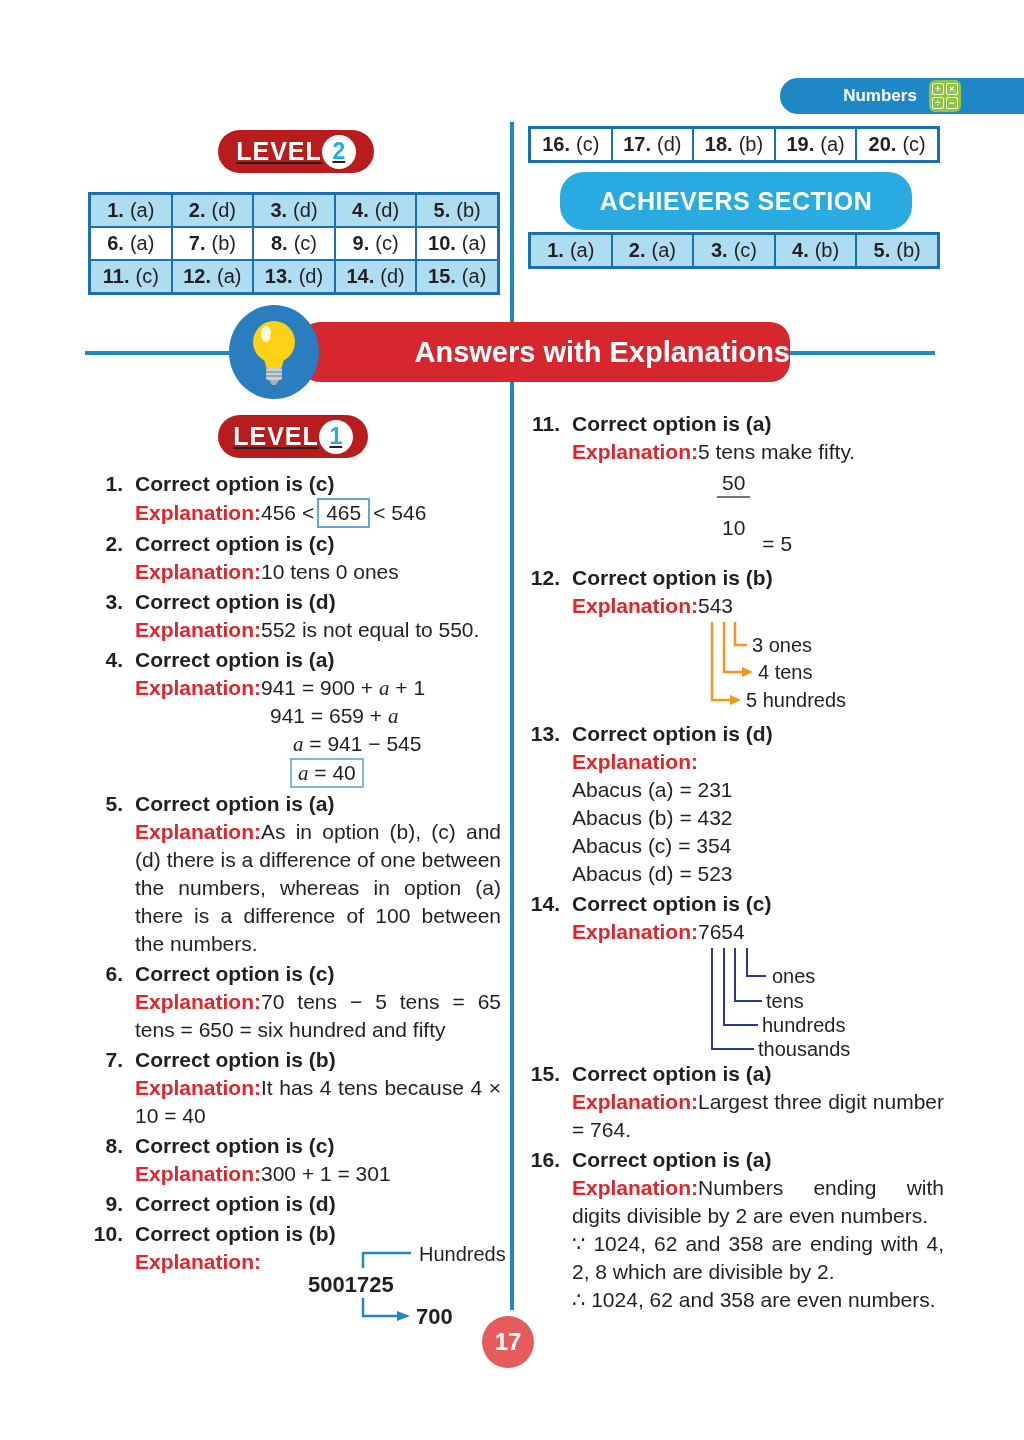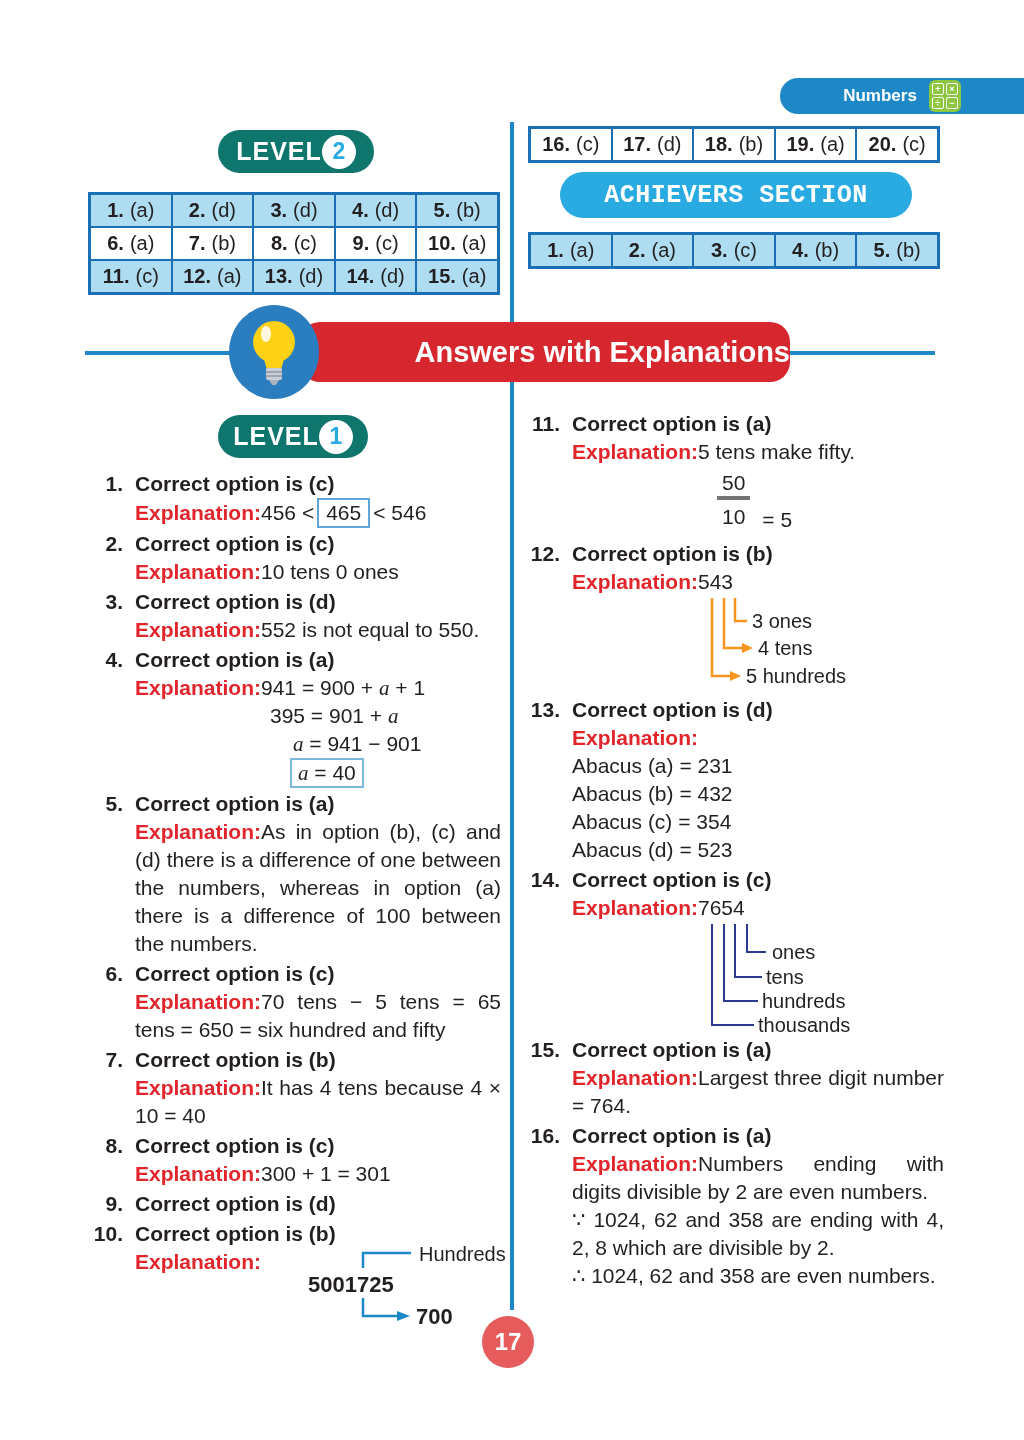--- a/index.html
+++ b/index.html
@@ -18,34 +18,34 @@
     width:32px;height:32px;background:#8dc63f;border-radius:6px;
     display:grid;grid-template-columns:12px 12px;grid-template-rows:12px 12px;
     gap:2px;padding:3px;box-sizing:border-box;
   }
   .calc-cell{
     border:1.5px solid #fff;border-radius:2px;color:#fff;font-size:9px;font-weight:bold;
     display:flex;align-items:center;justify-content:center;line-height:1;
   }
   
   .pill-badge{
-    position:absolute;background:#0f766e;border-radius:24px;
-    display:flex;align-items:center;justify-content:center;
+    position:absolute;background:#b91c1c;border-radius:24px;
+    display:flex;align-items:center;justify-content:center;text-decoration:underline;
   }
   .pill-badge .pb-label{color:#fff;font-weight:bold;font-size:25px;letter-spacing:1px;}
   .pb-circle{
     width:34px;height:34px;border-radius:50%;background:#fff;
     display:flex;align-items:center;justify-content:center;
     color:#29abe2;font-weight:bold;font-size:23px;
   }
   #level2-badge{left:218px;top:130px;width:156px;height:43px;}
   #level1-badge{left:218px;top:415px;width:150px;height:43px;}
   .achievers-badge{
-    position:absolute;left:560px;top:172px;width:352px;height:46px;
-    background:#29abe2;border-radius:24px;display:flex;align-items:center;justify-content:center;font-family:Liberation Mono, monospace;
+    position:absolute;left:560px;top:172px;width:352px;height:58px;
+    background:#29abe2;border-radius:24px;display:flex;align-items:center;justify-content:center;
   }
   .achievers-badge span{color:#fff;font-weight:bold;font-size:25px;letter-spacing:.5px;}
   
   .anskey{
     position:absolute;display:grid;grid-template-columns:repeat(5,1fr);
     border:2px solid #1a6fb5;box-sizing:border-box;
   }
   #tbl-level2{left:88px;top:192px;width:412px;}
   #tbl-16-20{left:528px;top:126px;width:412px;}
   #tbl-achievers{left:528px;top:232px;width:412px;}
@@ -78,21 +78,21 @@
   .boxnum{
     display:inline-block;border:2px solid #5ea7d8;padding:0 7px;margin:0 3px;
     line-height:26px;vertical-align:baseline;
   }
   .eqline{white-space:nowrap;}
   .eqline i, .expl i{font-family:"Liberation Serif",serif;font-style:italic;}
   .boxeq{display:inline-block;border:2px solid #7ab8dc;padding:0 6px;line-height:26px;}
   .fracline{display:flex;align-items:flex-end;gap:12px;margin:4px 0 4px 145px;}
   .frac{display:inline-block;text-align:center;line-height:26px;}
   .frac .fnum{display:block;padding:0 5px;}
-  .frac .fden{display:block;border-top:4px solid #737373;padding:4px 5px;}
+  .frac .fden{display:block;border-top:2px solid #737373;padding:17px 5px;}
   .diag10{position:relative;height:92px;}
   .diag10 svg{position:absolute;left:118px;top:-12px;}
   .diagsvg{display:block;margin-left:128px;}
   .dtext{font-size:20px;fill:#231f20;font-family:"Liberation Sans",sans-serif;}
   .dnum{font-size:22px;font-weight:600;fill:#231f20;font-family:"Liberation Sans",sans-serif;}
   .bluepath{stroke:#1e88c7;stroke-width:2.5;fill:none;}
   .orangepath{stroke:#f7941d;stroke-width:2.5;fill:none;}
   .navypath{stroke:#2b3990;stroke-width:2;fill:none;}
   
   .page-circle{
@@ -279,22 +279,22 @@
       <div class="heading">Correct option is (d)</div>
       <p class="expl"><span class="red">Explanation:</span><span>552 is not equal to 550.</span></p>
     </div>
   </div>
 
   <div class="item">
     <div class="inum">4.</div>
     <div class="icontent">
       <div class="heading">Correct option is (a)</div>
       <div class="eqline"><span class="red">Explanation:</span><span>941 = 900 + </span><i>a</i><span> + 1</span></div>
-      <div class="eqline" style="padding-left:135px;"><span>395 = 901 + </span><i>a</i><span></span></div>
-      <div class="eqline" style="padding-left:158px;"><span></span><i>a</i><span> = 941 − 901</span></div>
+      <div class="eqline" style="padding-left:135px;"><span>941 = 659 + </span><i>a</i><span></span></div>
+      <div class="eqline" style="padding-left:158px;"><span></span><i>a</i><span> = 941 − 545</span></div>
       <div class="eqline" style="padding-left:155px;"><span class="boxeq"><i>a</i><span> = 40</span></span></div>
     </div>
   </div>
 
   <div class="item">
     <div class="inum">5.</div>
     <div class="icontent">
       <div class="heading">Correct option is (a)</div>
       <p class="expl"><span class="red">Explanation:</span><span>As in option (b), (c) and (d) there is a difference of one between the numbers, whereas in option (a) there is a difference of 100 between the numbers.</span></p>
     </div>

